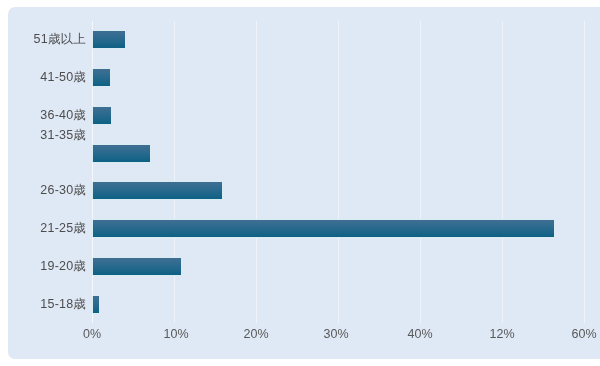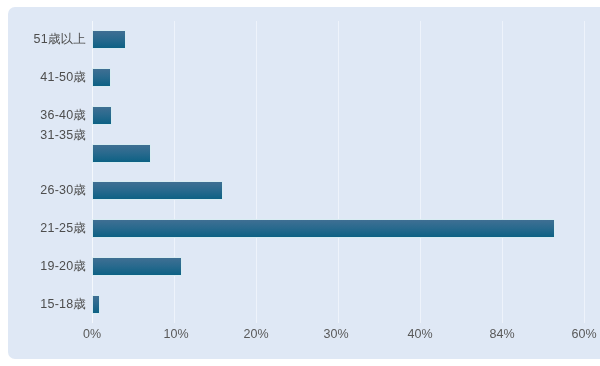--- a/index.html
+++ b/index.html
@@ -160,19 +160,19 @@
         <div class="y-label" style="top: 226.5px; height: 37.75px;">19-20歳</div>
         <div class="y-label" style="top: 264.25px; height: 37.75px;">15-18歳</div>
       </div>
 
     <div id="x-labels">
         <div class="x-label" style="left: 0px;">0%</div>
         <div class="x-label" style="left: 84px;">10%</div>
         <div class="x-label" style="left: 164px;">20%</div>
         <div class="x-label" style="left: 244px;">30%</div>
         <div class="x-label" style="left: 328px;">40%</div>
-        <div class="x-label" style="left: 410px;">84%</div>
+        <div class="x-label" style="left: 410px;">12%</div>
         <div class="x-label" style="left: 492px;">60%</div>
       </div>
 
   </div>
 
 </div>
 
 </body></html>

